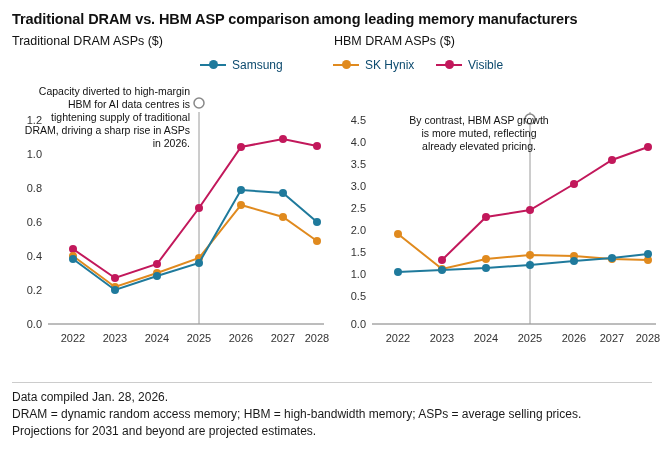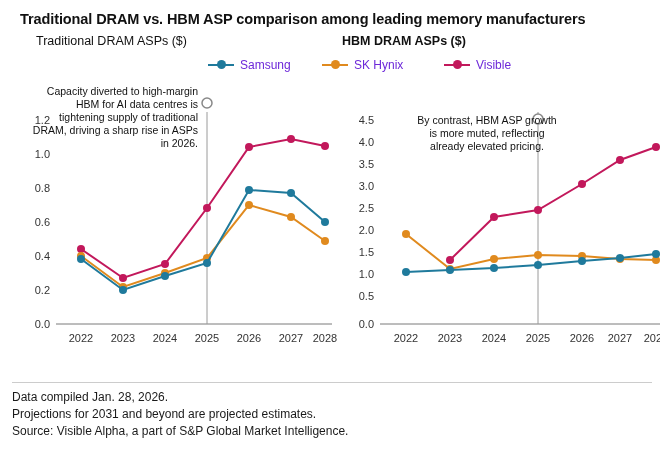--- a/index.html
+++ b/index.html
@@ -12,73 +12,73 @@
     background: #ffffff;
     font-family: "Liberation Sans", sans-serif;
     color: #1a1a1a;
     overflow: hidden;
   }
   .page {
     position: relative;
     width: 660px;
     height: 472px;
     box-sizing: border-box;
-    padding: 10px 12px 0 20px;
+    padding: 10px 12px 0 12px;
   }
   .title {
     font-size: 14.5px;
     font-weight: bold;
     line-height: 1.25;
     letter-spacing: -0.1px;
     color: #111111;
     margin: 0 0 6px 0;
     max-width: 630px;
   }
   .subtitles {
     position: relative;
     height: 18px;
   }
   .subtitle {
     position: absolute;
     font-size: 12.5px;
     color: #111111;
   }
-  .subtitle.left { left: 0px; top: 0px; margin-left: 16px; }
-  .subtitle.right { left: 322px; top: 0px; font-weight: bold; }
+  .subtitle.left { left: 0px; top: 0px; }
+  .subtitle.right { left: 322px; top: 0px; }
 
   .legend {
     position: relative;
     height: 26px;
     margin-top: 4px;
   }
   .legend-item {
     position: absolute;
     display: flex;
     align-items: center;
     gap: 6px;
     font-size: 12px;
-    color: #6d28d9;
+    color: #0c4a6e;
   }
   .legend-item .swatch {
     display: inline-block;
     width: 26px;
     height: 2.5px;
     position: relative;
   }
   .legend-item .swatch i {
     position: absolute;
     left: 9px;
     top: -3.5px;
     width: 9px;
     height: 9px;
     border-radius: 50%;
     display: block;
   }
   .legend-1 { left: 188px; top: 2px; }
-  .legend-2 { left: 302px; top: 2px; }
+  .legend-2 { left: 321px; top: 2px; }
   .legend-3 { left: 424px; top: 2px; }
 
   .charts {
     position: relative;
     height: 290px;
   }
   .chart {
     position: absolute;
     top: 0;
   }
@@ -297,17 +297,17 @@
           <text class="annot" x="145" y="55" text-anchor="middle">is more muted, reflecting</text>
           <text class="annot" x="145" y="68" text-anchor="middle">already elevated pricing.</text>
         </g>
       </svg>
     </div>
 
   </div>
 
   <div class="footnotes">
     <div>Data compiled Jan. 28, 2026.</div>
+    <div>DRAM = dynamic random access memory; HBM = high-bandwidth memory; ASPs = average selling prices.</div>
     <div>Projections for 2031 and beyond are projected estimates.</div>
-    <div>Source: Visible Alpha, a part of S&amp;P Global Market Intelligence.</div>
   </div>
 
 </div>
 
 </body></html>

